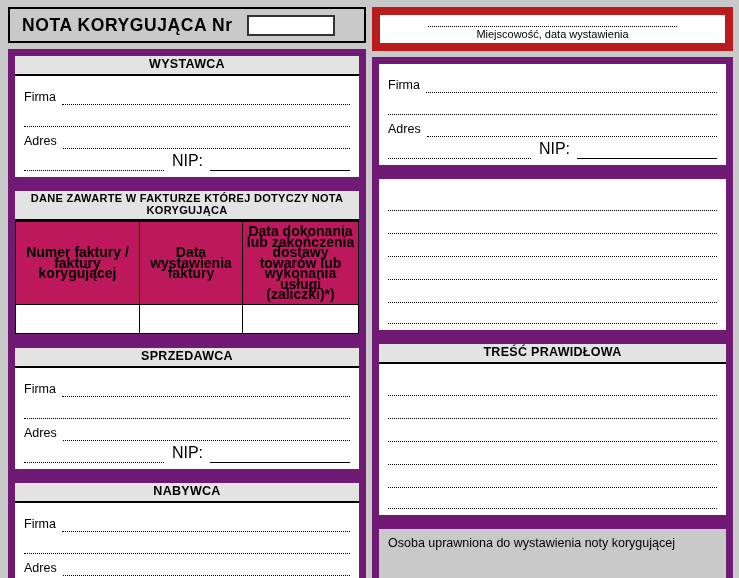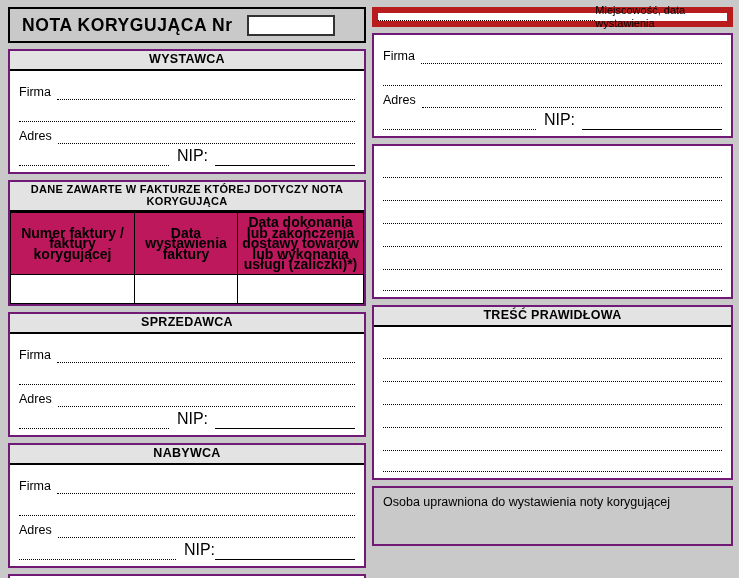--- a/index.html
+++ b/index.html
@@ -28,24 +28,23 @@
   .cols {
     display: flex;
     gap: 6px;
     align-items: flex-start;
   }
   .col-left { width: 358px; flex: 0 0 358px; }
   .col-right { width: 361px; flex: 0 0 361px; }
 
   
   .panel {
-    border: 2px solid #701a75;
+    border: 7px solid #701a75;
     background: #fff;
     box-sizing: border-box;
-    margin-bottom: 6px;
   }
   .panel.gray { background: #c9c9c9; }
 
   .bar {
     background: #e3e3e3;
     border-bottom: 2px solid #000;
     text-align: center;
     font-size: 12.5px;
     font-weight: bold;
     letter-spacing: .3px;
@@ -75,26 +74,27 @@
     flex: 1;
     height: 21px;
     background: #fff;
     border: 2px solid #333;
     box-sizing: border-box;
     max-width: 88px;
   }
 
   
   .datebox {
-    height: 20px;
-    border: 6px solid #b91c1c;
+    height: 44px;
+    border: 8px solid #b91c1c;
     background: #fff;
     box-sizing: border-box;
     margin-bottom: 6px;
     display: flex;
+    flex-direction: column;
     justify-content: flex-end;
     align-items: center;
     padding-bottom: 2px;
   }
   .datebox .dots {
     width: 72%;
     border-bottom: 1.5px dotted #000;
     height: 8px;
   }
   .datebox .cap {

